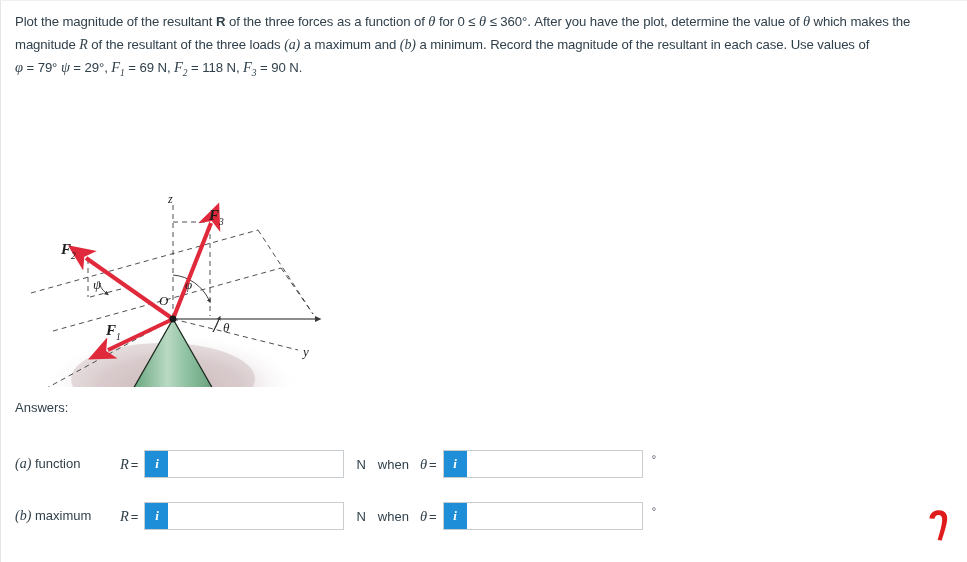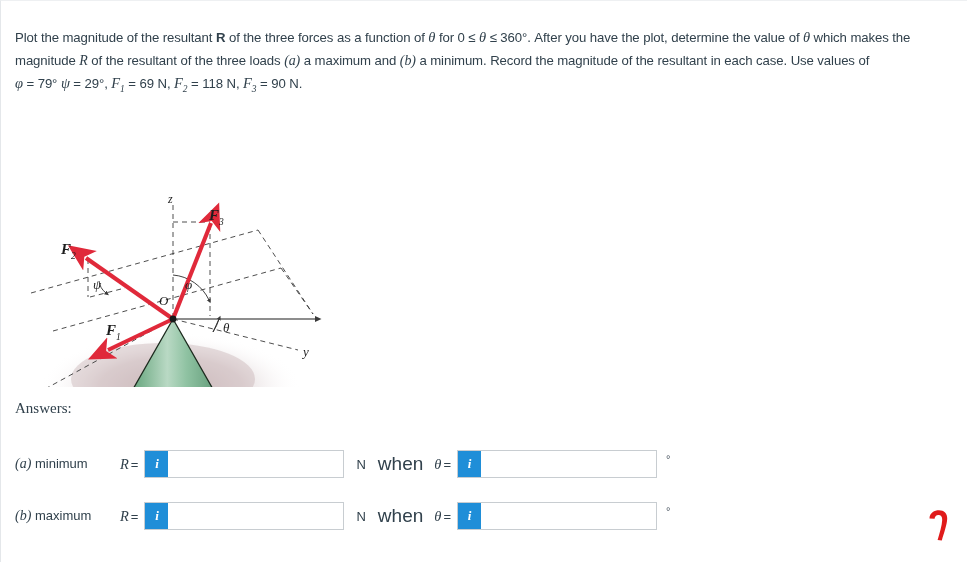--- a/index.html
+++ b/index.html
@@ -20,21 +20,21 @@
     border-left: 1px solid #e4e7ea;
     border-top: 1px solid #eef0f2;
     box-sizing: border-box;
     overflow: hidden;
   }
 
   
   .statement {
     position: absolute;
     left: 14px;
-    top: 25px;
+    top: 9px;
     width: 938px;
     font-size: 13.2px;
     line-height: 22.5px;
     color: #31414c;
     letter-spacing: -0.1px;
   }
   .statement .bold { font-weight: bold; }
   .statement .ital { font-style: italic; font-family: "Liberation Serif", serif; font-size: 14px; }
   .statement .mvar { font-style: italic; font-family: "Liberation Serif", serif; font-size: 14.5px; }
   .statement sub { font-size: 9.5px; font-style: italic; font-family: "Liberation Serif", serif; }
@@ -48,23 +48,22 @@
     width: 330px;
     height: 290px;
   }
   .figure svg { display: block; }
 
   
   .answers-label {
     position: absolute;
     left: 14px;
     top: 399px;
-    font-size: 15px;
+    font-size: 13px;
     color: #31414c;
-    font-family: Liberation Serif, serif;
   }
 
   .ans-row {
     position: absolute;
     left: 14px;
     height: 30px;
     display: flex;
     align-items: center;
     font-size: 13px;
     color: #31414c;
@@ -126,21 +125,21 @@
     color: #31414c;
     background: transparent;
     min-width: 0;
   }
 
   .unit-N {
     margin-left: 12px;
     margin-right: 12px;
     font-size: 13px;
   }
-  .when-txt { margin-right: 11px; font-size: 19px; }
+  .when-txt { margin-right: 11px; font-size: 13px; }
   .deg-mark {
     margin-left: 9px;
     font-size: 11px;
     color: #4a5560;
     position: relative;
     top: -5px;
   }
 
   
   .red-mark {
@@ -252,21 +251,21 @@
         <text x="172" y="192" font-size="13">φ</text>
         <text x="80" y="192" font-size="13">ψ</text>
         <text x="210" y="235" font-size="13">θ</text>
       </g>
     </svg>
   </div>
 
   <div class="answers-label">Answers:</div>
 
   <div class="ans-row row-a">
-    <span class="case-label"><span class="ital">(a)</span><span> minimum</span></span>
+    <span class="case-label"><span class="ital">(a)</span><span> function</span></span>
     <span class="eq-label">R</span>
     <span class="eq-sign">=</span>
     <span class="input-wrap w-long">
       <span class="info-badge">i</span>
       <input class="txt-input" type="text" value="" placeholder="" style="">
     </span>
     <span class="unit-N">N</span>
     <span class="when-txt">when</span>
     <span class="eq-label">θ</span>
     <span class="eq-sign">=</span>

